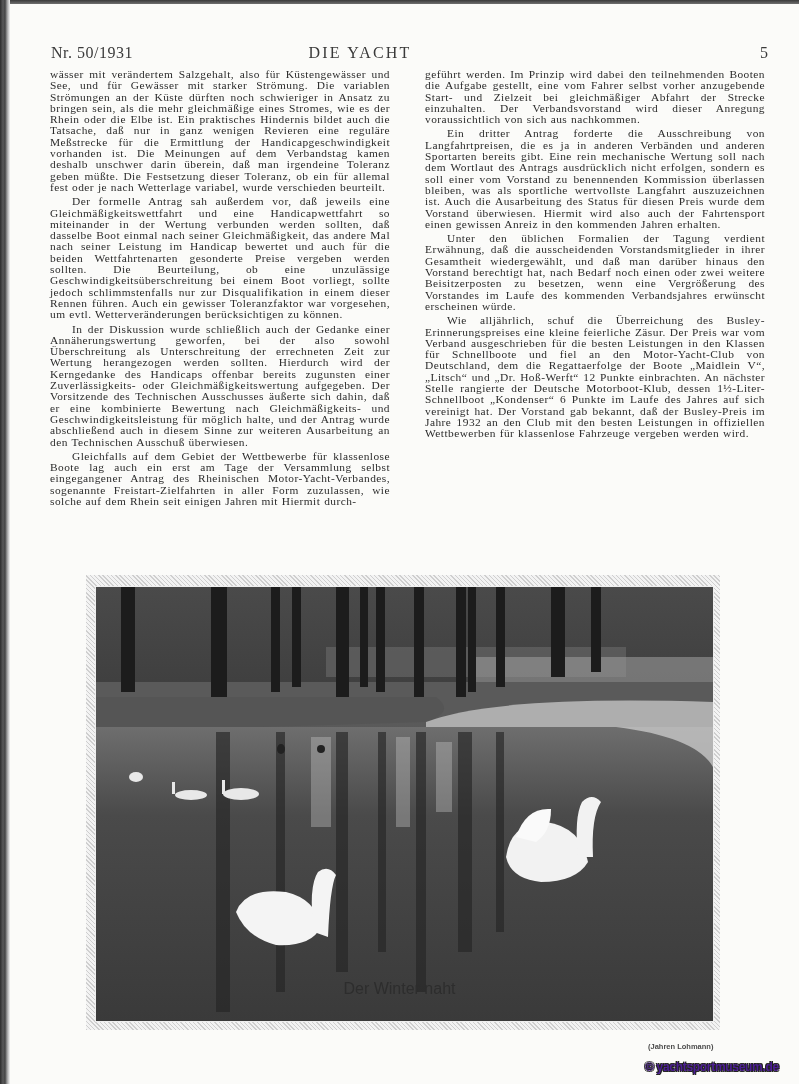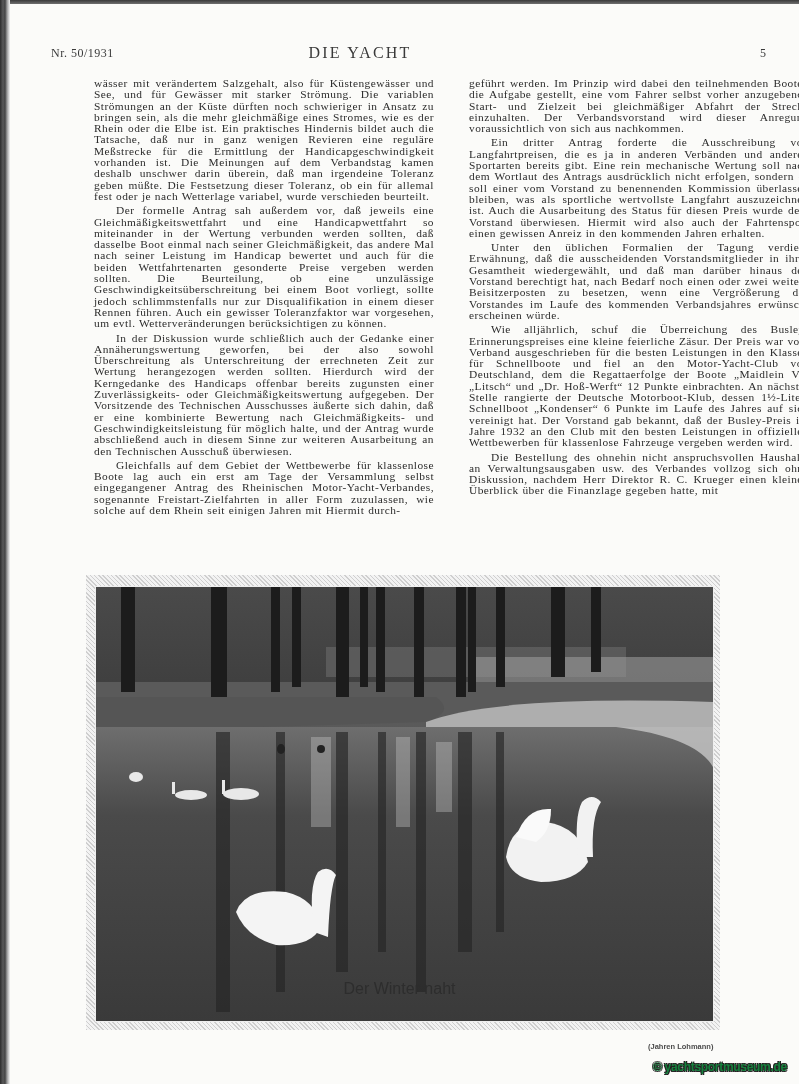--- a/index.html
+++ b/index.html
@@ -12,30 +12,30 @@
     .top-band {
       position: absolute; left: 0; top: 0; width: 799px; height: 4px;
       background: linear-gradient(#3a3a3a, #707070);
     }
     .binding {
       position: absolute; left: 0; top: 0; width: 10px; height: 1084px;
       background: linear-gradient(90deg, #2c2c2c 0px, #5a5a5a 3px, #444 5px, #9a9a9a 7px, #d8d8d8 9px, #f4f4f2 10px);
     }
     .hdr {
       position: absolute; top: 44px; font-family: "Liberation Serif", serif;
-      font-size: 12px; color: #3a3a3a; letter-spacing: 0.5px; line-height: 18px;
+      font-size: 16px; color: #3a3a3a; letter-spacing: 0.5px; line-height: 18px;
     }
     .hdr-left { left: 51px; }
     .hdr-center { left: 0; width: 720px; text-align: center; letter-spacing: 2.2px; font-size: 16px; }
     .hdr-right { left: 760px; }
     .col {
-      position: absolute; top: 78px; width: 340px;
+      position: absolute; top: 69px; width: 340px;
       font-family: "Liberation Serif", serif; font-size: 11.4px; line-height: 11.3px;
       text-align: justify; color: #2b2b2b;
-      letter-spacing: 0.45px; word-spacing: 0.5px; margin-left: 44px;
+      letter-spacing: 0.45px; word-spacing: 0.5px;
     }
     .col-left { left: 50px; }
     .col-right { left: 425px; }
     .col p { margin: 0; text-indent: 0; hyphens: manual; }
     .col p + p { margin-top: 3px; text-indent: 22px; }
     .col p.first { text-indent: 0; }
     .photo-frame {
       position: absolute; left: 86px; top: 575px; width: 634px; height: 455px;
       background: repeating-linear-gradient(45deg, #cfcfcf 0 1px, #f3f3f3 1px 3px);
     }
@@ -49,23 +49,22 @@
       position: absolute; left: 0; top: 980px; width: 799px; text-align: center;
       font-family: "Liberation Sans", sans-serif; font-size: 16px; color: #2d2d2d;
     }
     .credit {
       position: absolute; left: 648px; top: 1042px;
       font-family: "Liberation Sans", sans-serif; font-size: 7.5px; font-weight: bold; color: #4a4a4a;
     }
     .watermark {
       position: absolute; left: 645px; top: 1060px;
       font-family: "Liberation Sans", sans-serif; font-size: 12px; font-weight: bold;
-      color: #15803d; letter-spacing: -0.3px;
+      color: #4c1d95; letter-spacing: -0.3px;
       text-shadow: -1px -1px 0 #222, 1px -1px 0 #222, -1px 1px 0 #222, 1px 1px 0 #222;
-      margin-left: 8px;
     }
   </style>
 </head>
 <body>
 
 <div class="top-band"></div>
 <div class="binding"></div>
 
 <div class="hdr hdr-left">Nr. 50/1931</div>
 <div class="hdr hdr-center">DIE YACHT</div>
@@ -76,21 +75,20 @@
   <p>Der formelle Antrag sah außerdem vor, daß jeweils eine Gleichmäßigkeitswettfahrt und eine Handicapwettfahrt so miteinander in der Wertung verbunden werden sollten, daß dasselbe Boot einmal nach seiner Gleichmäßigkeit, das andere Mal nach seiner Leistung im Handicap bewertet und auch für die beiden Wettfahrtenarten gesonderte Preise vergeben werden sollten. Die Beurteilung, ob eine unzulässige Geschwindigkeitsüberschreitung bei einem Boot vorliegt, sollte jedoch schlimmstenfalls nur zur Disqualifikation in einem dieser Rennen führen. Auch ein gewisser Toleranzfaktor war vorgesehen, um evtl. Wetterveränderungen berücksichtigen zu können.</p>
   <p>In der Diskussion wurde schließlich auch der Gedanke einer Annäherungswertung geworfen, bei der also sowohl Überschreitung als Unterschreitung der errechneten Zeit zur Wertung herangezogen werden sollten. Hierdurch wird der Kerngedanke des Handicaps offenbar bereits zugunsten einer Zuverlässigkeits- oder Gleichmäßigkeitswertung aufgegeben. Der Vorsitzende des Technischen Ausschusses äußerte sich dahin, daß er eine kombinierte Bewertung nach Gleichmäßigkeits- und Geschwindigkeitsleistung für möglich halte, und der Antrag wurde abschließend auch in diesem Sinne zur weiteren Ausarbeitung an den Technischen Ausschuß überwiesen.</p>
   <p>Gleichfalls auf dem Gebiet der Wettbewerbe für klassenlose Boote lag auch ein erst am Tage der Versammlung selbst eingegangener Antrag des Rheinischen Motor-Yacht-Verbandes, sogenannte Freistart-Zielfahrten in aller Form zuzulassen, wie solche auf dem Rhein seit einigen Jahren mit Hiermit durch-</p>
 </div>
 
 <div class="col col-right">
   <p class="first">geführt werden. Im Prinzip wird dabei den teilnehmenden Booten die Aufgabe gestellt, eine vom Fahrer selbst vorher anzugebende Start- und Zielzeit bei gleichmäßiger Abfahrt der Strecke einzuhalten. Der Verbandsvorstand wird dieser Anregung voraussichtlich von sich aus nachkommen.</p>
   <p>Ein dritter Antrag forderte die Ausschreibung von Langfahrtpreisen, die es ja in anderen Verbänden und anderen Sportarten bereits gibt. Eine rein mechanische Wertung soll nach dem Wortlaut des Antrags ausdrücklich nicht erfolgen, sondern es soll einer vom Vorstand zu benennenden Kommission überlassen bleiben, was als sportliche wertvollste Langfahrt auszuzeichnen ist. Auch die Ausarbeitung des Status für diesen Preis wurde dem Vorstand überwiesen. Hiermit wird also auch der Fahrtensport einen gewissen Anreiz in den kommenden Jahren erhalten.</p>
   <p>Unter den üblichen Formalien der Tagung verdient Erwähnung, daß die ausscheidenden Vorstandsmitglieder in ihrer Gesamtheit wiedergewählt, und daß man darüber hinaus den Vorstand berechtigt hat, nach Bedarf noch einen oder zwei weitere Beisitzerposten zu besetzen, wenn eine Vergrößerung des Vorstandes im Laufe des kommenden Verbandsjahres erwünscht erscheinen würde.</p>
   <p>Wie alljährlich, schuf die Überreichung des Busley-Erinnerungspreises eine kleine feierliche Zäsur. Der Preis war vom Verband ausgeschrieben für die besten Leistungen in den Klassen für Schnellboote und fiel an den Motor-Yacht-Club von Deutschland, dem die Regattaerfolge der Boote „Maidlein V“, „Litsch“ und „Dr. Hoß-Werft“ 12 Punkte einbrachten. An nächster Stelle rangierte der Deutsche Motorboot-Klub, dessen 1½-Liter-Schnellboot „Kondenser“ 6 Punkte im Laufe des Jahres auf sich vereinigt hat. Der Vorstand gab bekannt, daß der Busley-Preis im Jahre 1932 an den Club mit den besten Leistungen in offiziellen Wettbewerben für klassenlose Fahrzeuge vergeben werden wird.</p>
-  <p>Die Bestellung des ohnehin nicht anspruchsvollen Haushalts an Verwaltungsausgaben usw. des Verbandes vollzog sich ohne Diskussion, nachdem Herr Direktor R. C. Krueger einen kleinen Überblick über die Finanzlage gegeben hatte, mit</p>
 </div>
 
 <div class="photo-frame"></div>
 <div class="photo" title="Winter park scene: trees on an island in a pond, swans swimming in foreground">
   <svg width="617" height="434" viewBox="0 0 617 434">
     <defs>
       <linearGradient id="sky" x1="0" y1="0" x2="0" y2="1">
         <stop offset="0" stop-color="#4a4a4a"></stop>
         <stop offset="1" stop-color="#3c3c3c"></stop>
       </linearGradient>

